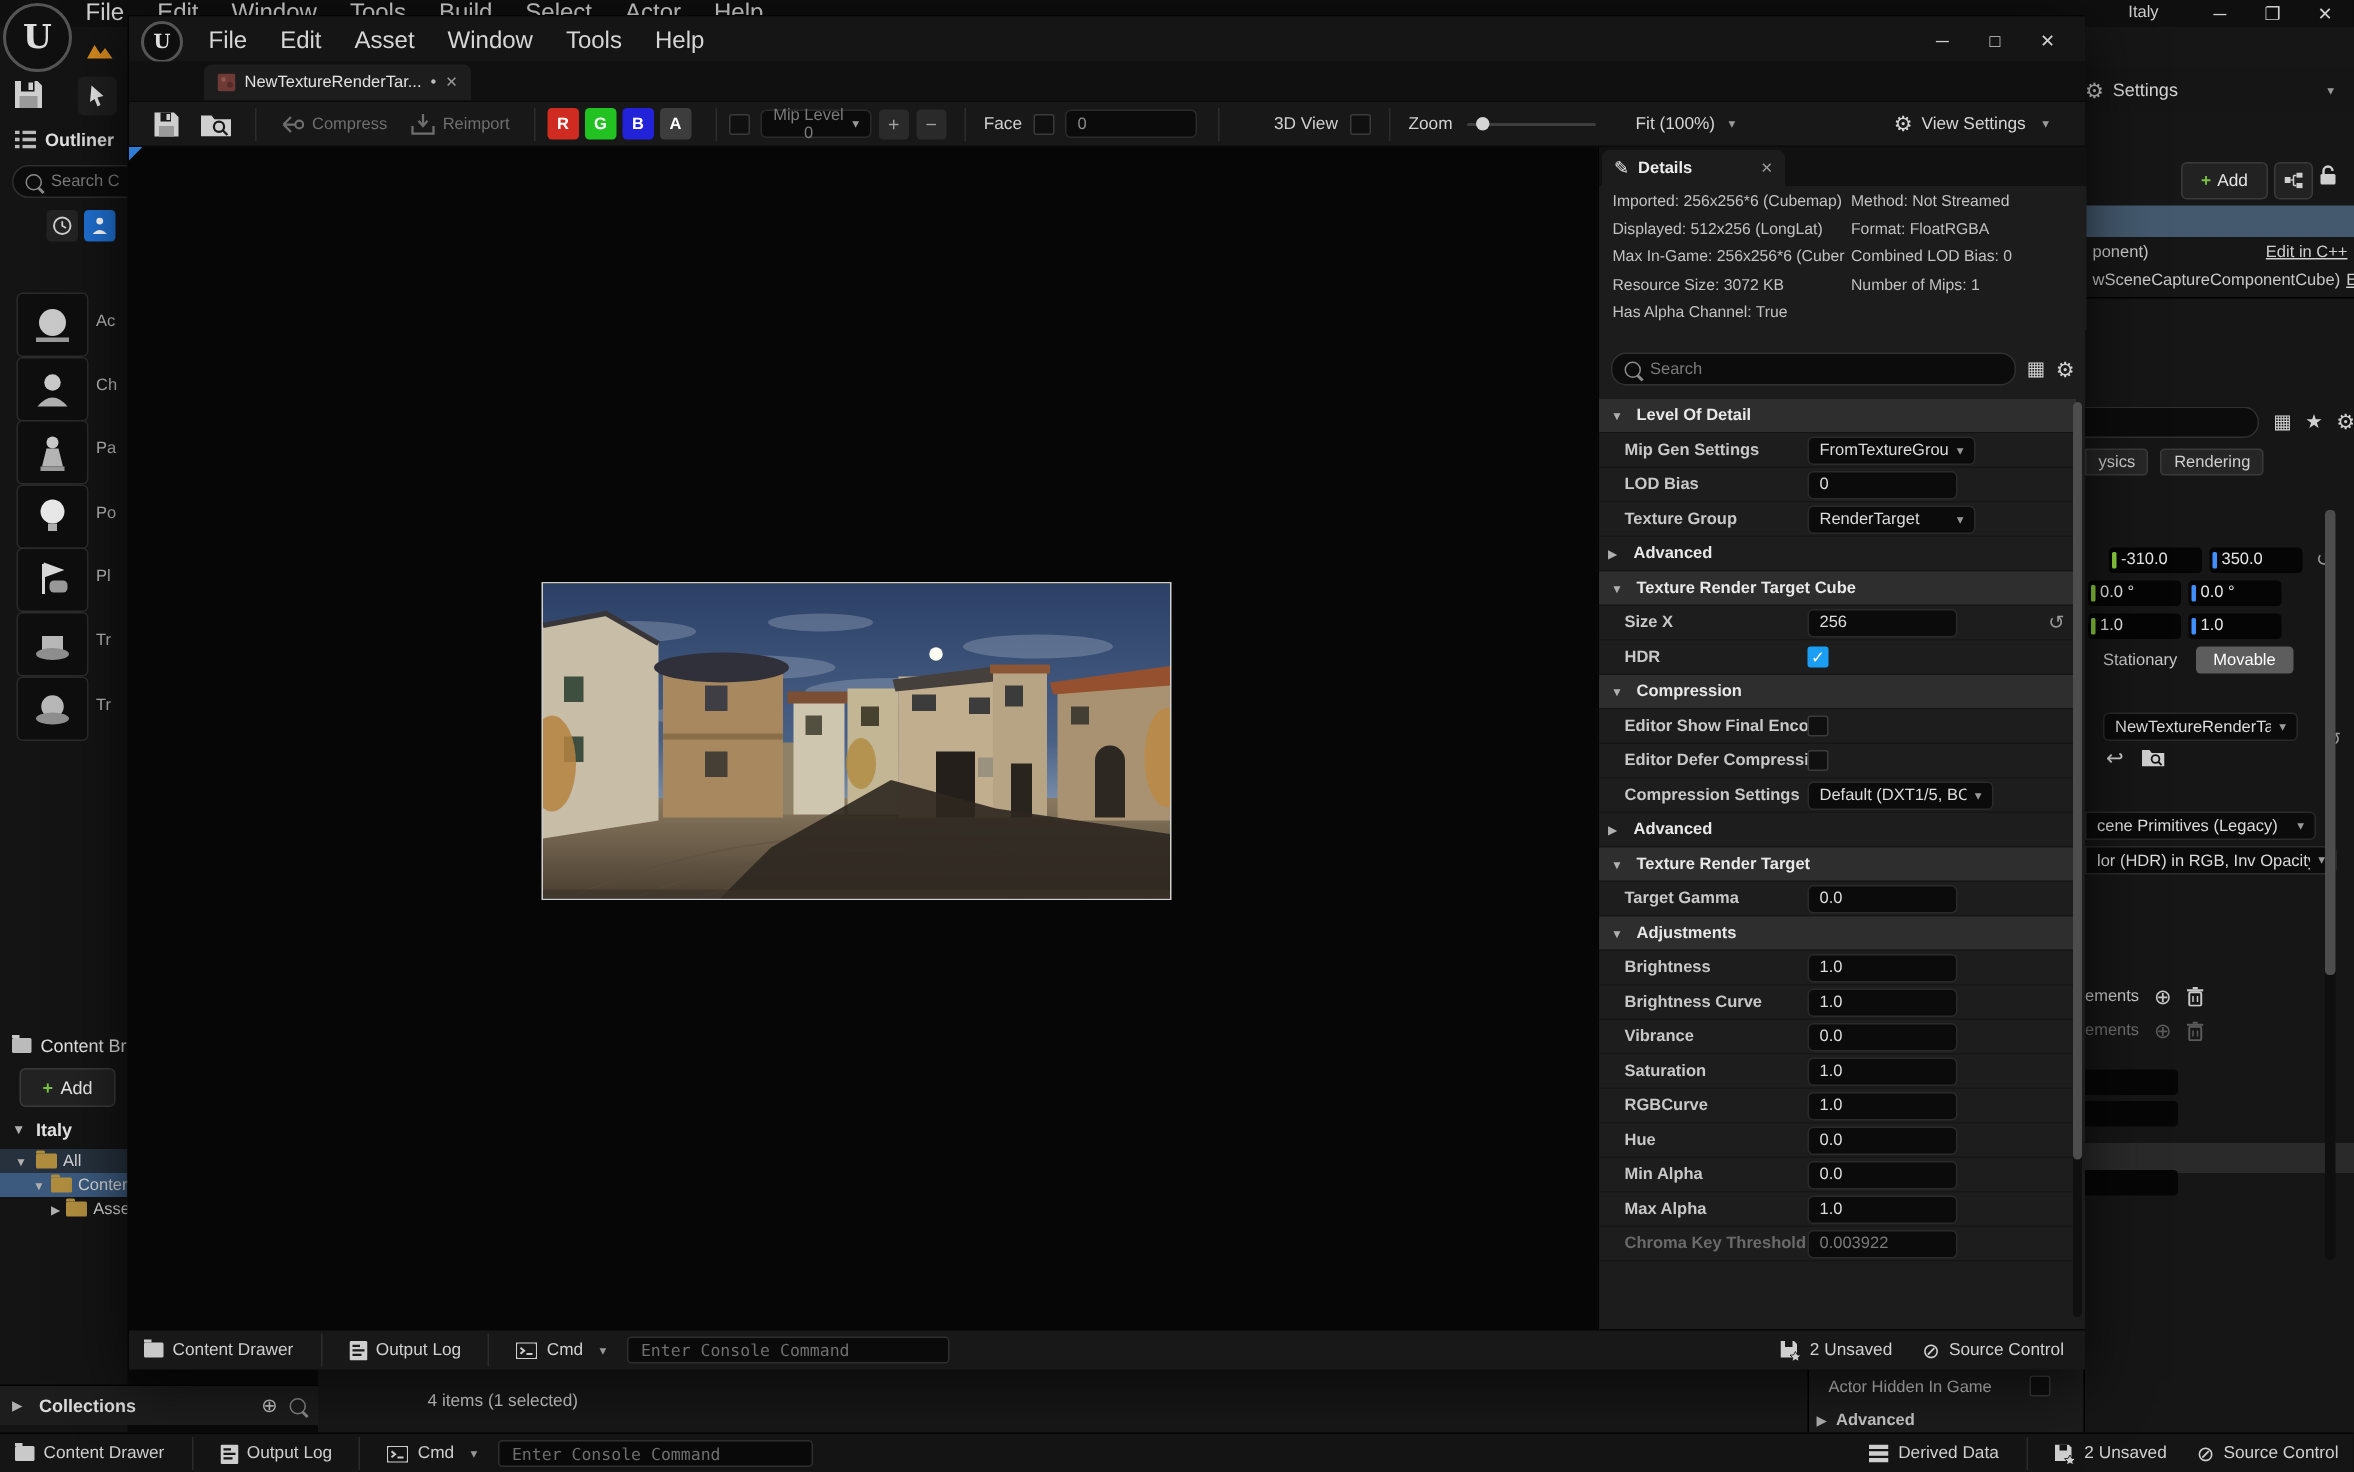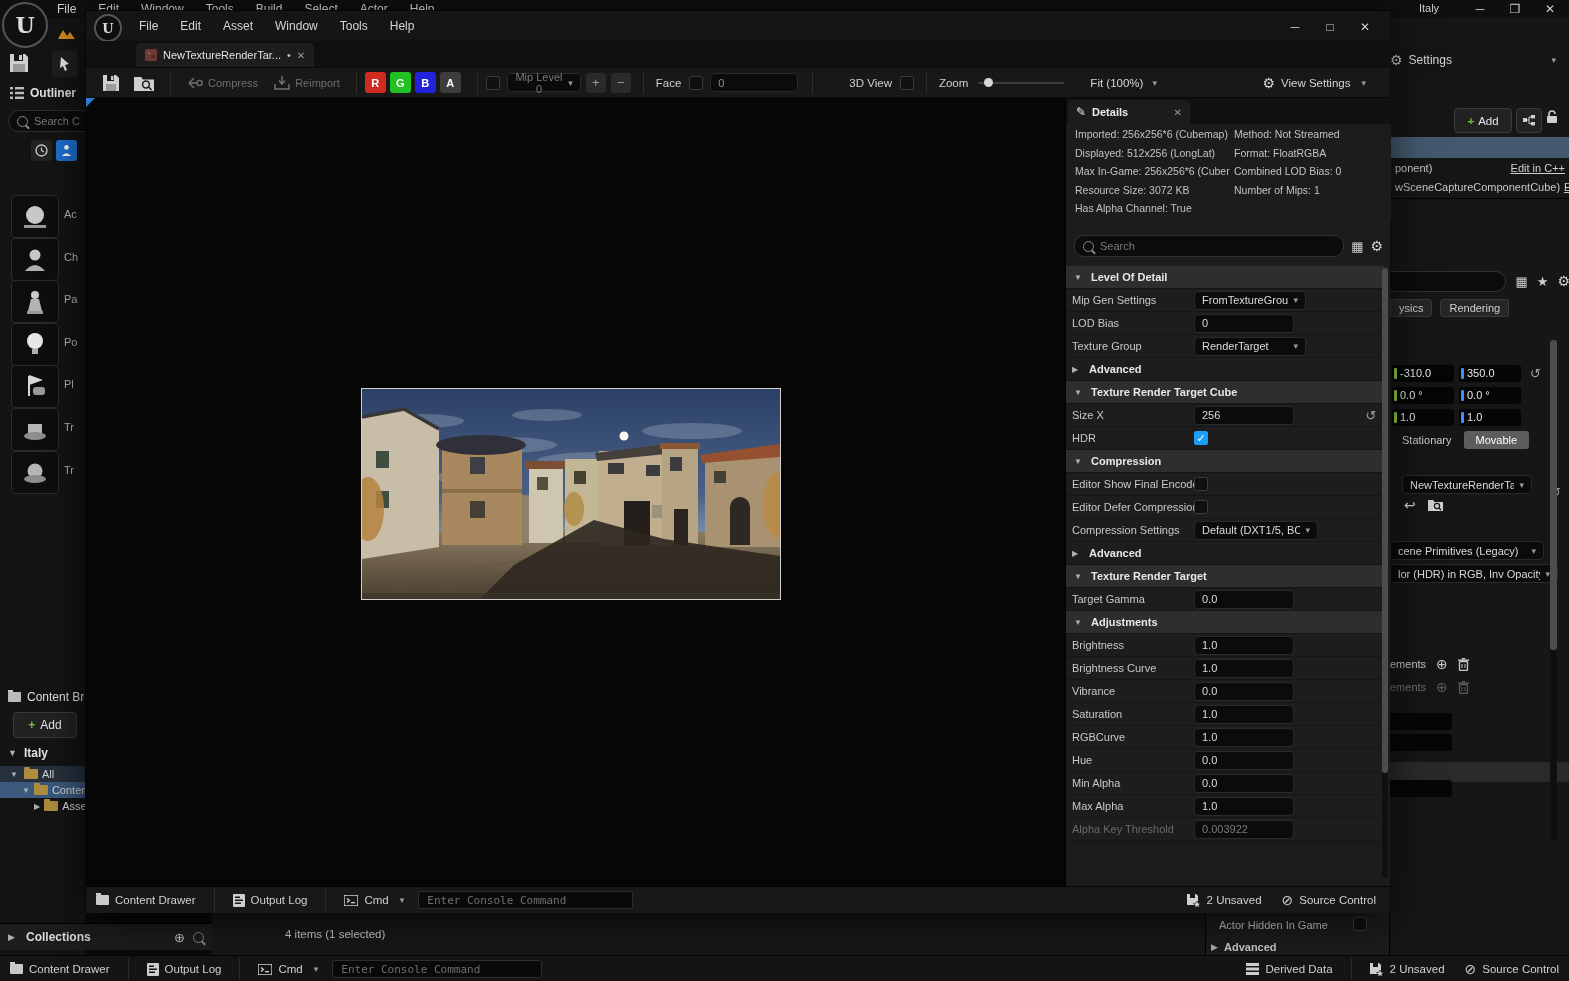--- a/index.html
+++ b/index.html
@@ -1,20 +1,20 @@
 <!DOCTYPE html>
 <html><head>
 <meta charset="utf-8">
 <style>
   html,body{margin:0;padding:0;width:1569px;height:981px;overflow:hidden;background:#0a0a0a;
     font-family:"Liberation Sans","DejaVu Sans",sans-serif;color:#cfcfcf;-webkit-font-smoothing:antialiased;}
   .abs{position:absolute;}
   .flex{display:flex;align-items:center;}
   
-  .menuitem{padding:0 11px;font-size:12px;color:#d6d6d6;cursor:default;}
+  .menuitem{padding:0 11px;font-size:16px;color:#d6d6d6;cursor:default;}
   .pill{background:#0b0b0b;border:1px solid #2a2a2a;border-radius:4px;color:#dcdcdc;font-size:11px;
     display:flex;align-items:center;padding:0 7px;height:19px;box-sizing:border-box;}
   .chev{font-size:9px;color:#9a9a9a;margin-left:auto;padding-left:5px;}
   .cbx{width:14px;height:14px;background:#101010;border:1px solid #3a3a3a;border-radius:2px;box-sizing:border-box;
     display:flex;align-items:center;justify-content:center;font-size:11px;color:#fff;}
   .cbx.on{background:#1a9ff5;border-color:#1a9ff5;font-weight:bold;}
   .mag{width:9px;height:9px;border:1.5px solid #8a8a8a;border-radius:50%;position:relative;flex:none;}
   .mag::after{content:"";position:absolute;width:5px;height:1.5px;background:#8a8a8a;transform:rotate(45deg);
     left:7px;top:9px;}
   .vdiv{width:1px;background:#2c2c2c;height:22px;margin:0 8px;}
@@ -63,21 +63,21 @@
     display:flex;align-items:center;gap:6px;padding:0 8px;font-size:11px;font-weight:bold;color:#ececec;box-sizing:border-box;}
   #det-info{position:absolute;left:0;top:26px;width:325px;height:96px;background:#1c1c1c;font-size:10.5px;color:#c2c2c2;}
   #det-info div{position:absolute;white-space:nowrap;}
   #det-searchrow{position:absolute;left:0;top:134px;width:325px;height:28px;display:flex;align-items:center;padding:0 8px;box-sizing:border-box;gap:7px;}
   #det-search{flex:1;height:20px;background:#0c0c0c;border:1px solid #303030;border-radius:10px;display:flex;align-items:center;gap:6px;
     padding:0 8px;color:#7a7a7a;font-size:11px;}
   #det-body{position:absolute;left:0;top:168px;width:318px;bottom:0;overflow:hidden;}
   .pcat{height:22px;background:#2e2e2e;border-bottom:1px solid #141414;display:flex;align-items:center;gap:7px;
     padding-left:8px;font-size:11px;font-weight:bold;color:#e8e8e8;}
   .prow{height:22px;border-bottom:1px solid #161616;display:flex;align-items:center;background:#1d1d1d;}
-  .plabel{width:122px;padding-left:6px;font-size:11px;color:#c8c8c8;flex:none;white-space:nowrap;overflow:hidden;}
+  .plabel{width:122px;padding-left:17px;font-size:11px;color:#c8c8c8;flex:none;white-space:nowrap;overflow:hidden;font-weight:bold;}
   .pvalue{flex:1;display:flex;align-items:center;}
   .prow.dis .plabel{color:#6a6a6a;}
   .prow.dis .pill{color:#7a7a7a;}
   .vinput{width:100px;}
   .vdrop{width:112px;}
   .reset-col{width:26px;text-align:center;flex:none;}
   #det-scroll{position:absolute;right:2px;top:170px;width:6px;height:610px;background:#101010;border-radius:3px;}
   #det-thumb{position:absolute;left:0;top:0;width:6px;height:505px;background:#4d4d4d;border-radius:3px;}
   
   .bbar{display:flex;align-items:center;font-size:11.5px;color:#d0d0d0;}
@@ -323,21 +323,21 @@
     <div style="width:118px;height:19px;background:#0c0c0c;border-radius:0 10px 10px 0;border:1px solid #303030;border-left:none;"></div>
     <span style="color:#cfcfcf;font-size:13px;">▦</span>
     <span style="color:#cfcfcf;font-size:13px;">★</span>
     <span style="color:#cfcfcf;font-size:14px;">⚙</span>
   </div>
   <div class="rrow flex" style="top:278px;height:24px;gap:8px;">
     <span class="chip" style="border-radius:0 3px 3px 0;">ysics</span>
     <span class="chip">Rendering</span>
   </div>
   <div id="bg-transform">
-      <div class="rrow flex" style="top: 344px; height: 22px; gap: 5px; padding-left: 2px;">
+      <div class="rrow flex" style="top: 344px; height: 22px; gap: 5px; padding-left: 16px;">
         <div class="vbar-pill" style="width: 62px; --bar: #8fd13f; padding-left: 8px;">-310.0</div>
         <div class="vbar-pill" style="width: 62px; --bar: #3f8fff; padding-left: 8px;">350.0</div>
         <span class="undo" style="margin-left: 4px;">↺</span>
       </div>
       <div class="rrow flex" style="top: 366px; height: 22px; gap: 5px; padding-left: 2px;">
         <div class="vbar-pill" style="width: 62px; --bar: #8fd13f; padding-left: 8px;">0.0 °</div>
         <div class="vbar-pill" style="width: 62px; --bar: #3f8fff; padding-left: 8px;">0.0 °</div>
       </div>
       <div class="rrow flex" style="top: 388px; height: 22px; gap: 5px; padding-left: 2px;">
         <div class="vbar-pill" style="width: 62px; --bar: #8fd13f; padding-left: 8px;">1.0</div>
@@ -850,21 +850,21 @@
         <div class="prow">
           <div class="plabel">Max Alpha</div>
           <div class="pvalue">
             <div class="pill vinput">
               <span>1.0</span>
             </div>
           </div>
           <div class="reset-col"></div>
         </div>
         <div class="prow dis">
-          <div class="plabel">Alpha Key Threshold</div>
+          <div class="plabel">Chroma Key Threshold</div>
           <div class="pvalue">
             <div class="pill vinput">
               <span>0.003922</span>
             </div>
           </div>
           <div class="reset-col"></div>
         </div>
       </div>
     <div id="det-scroll">
         <div id="det-thumb"></div>

